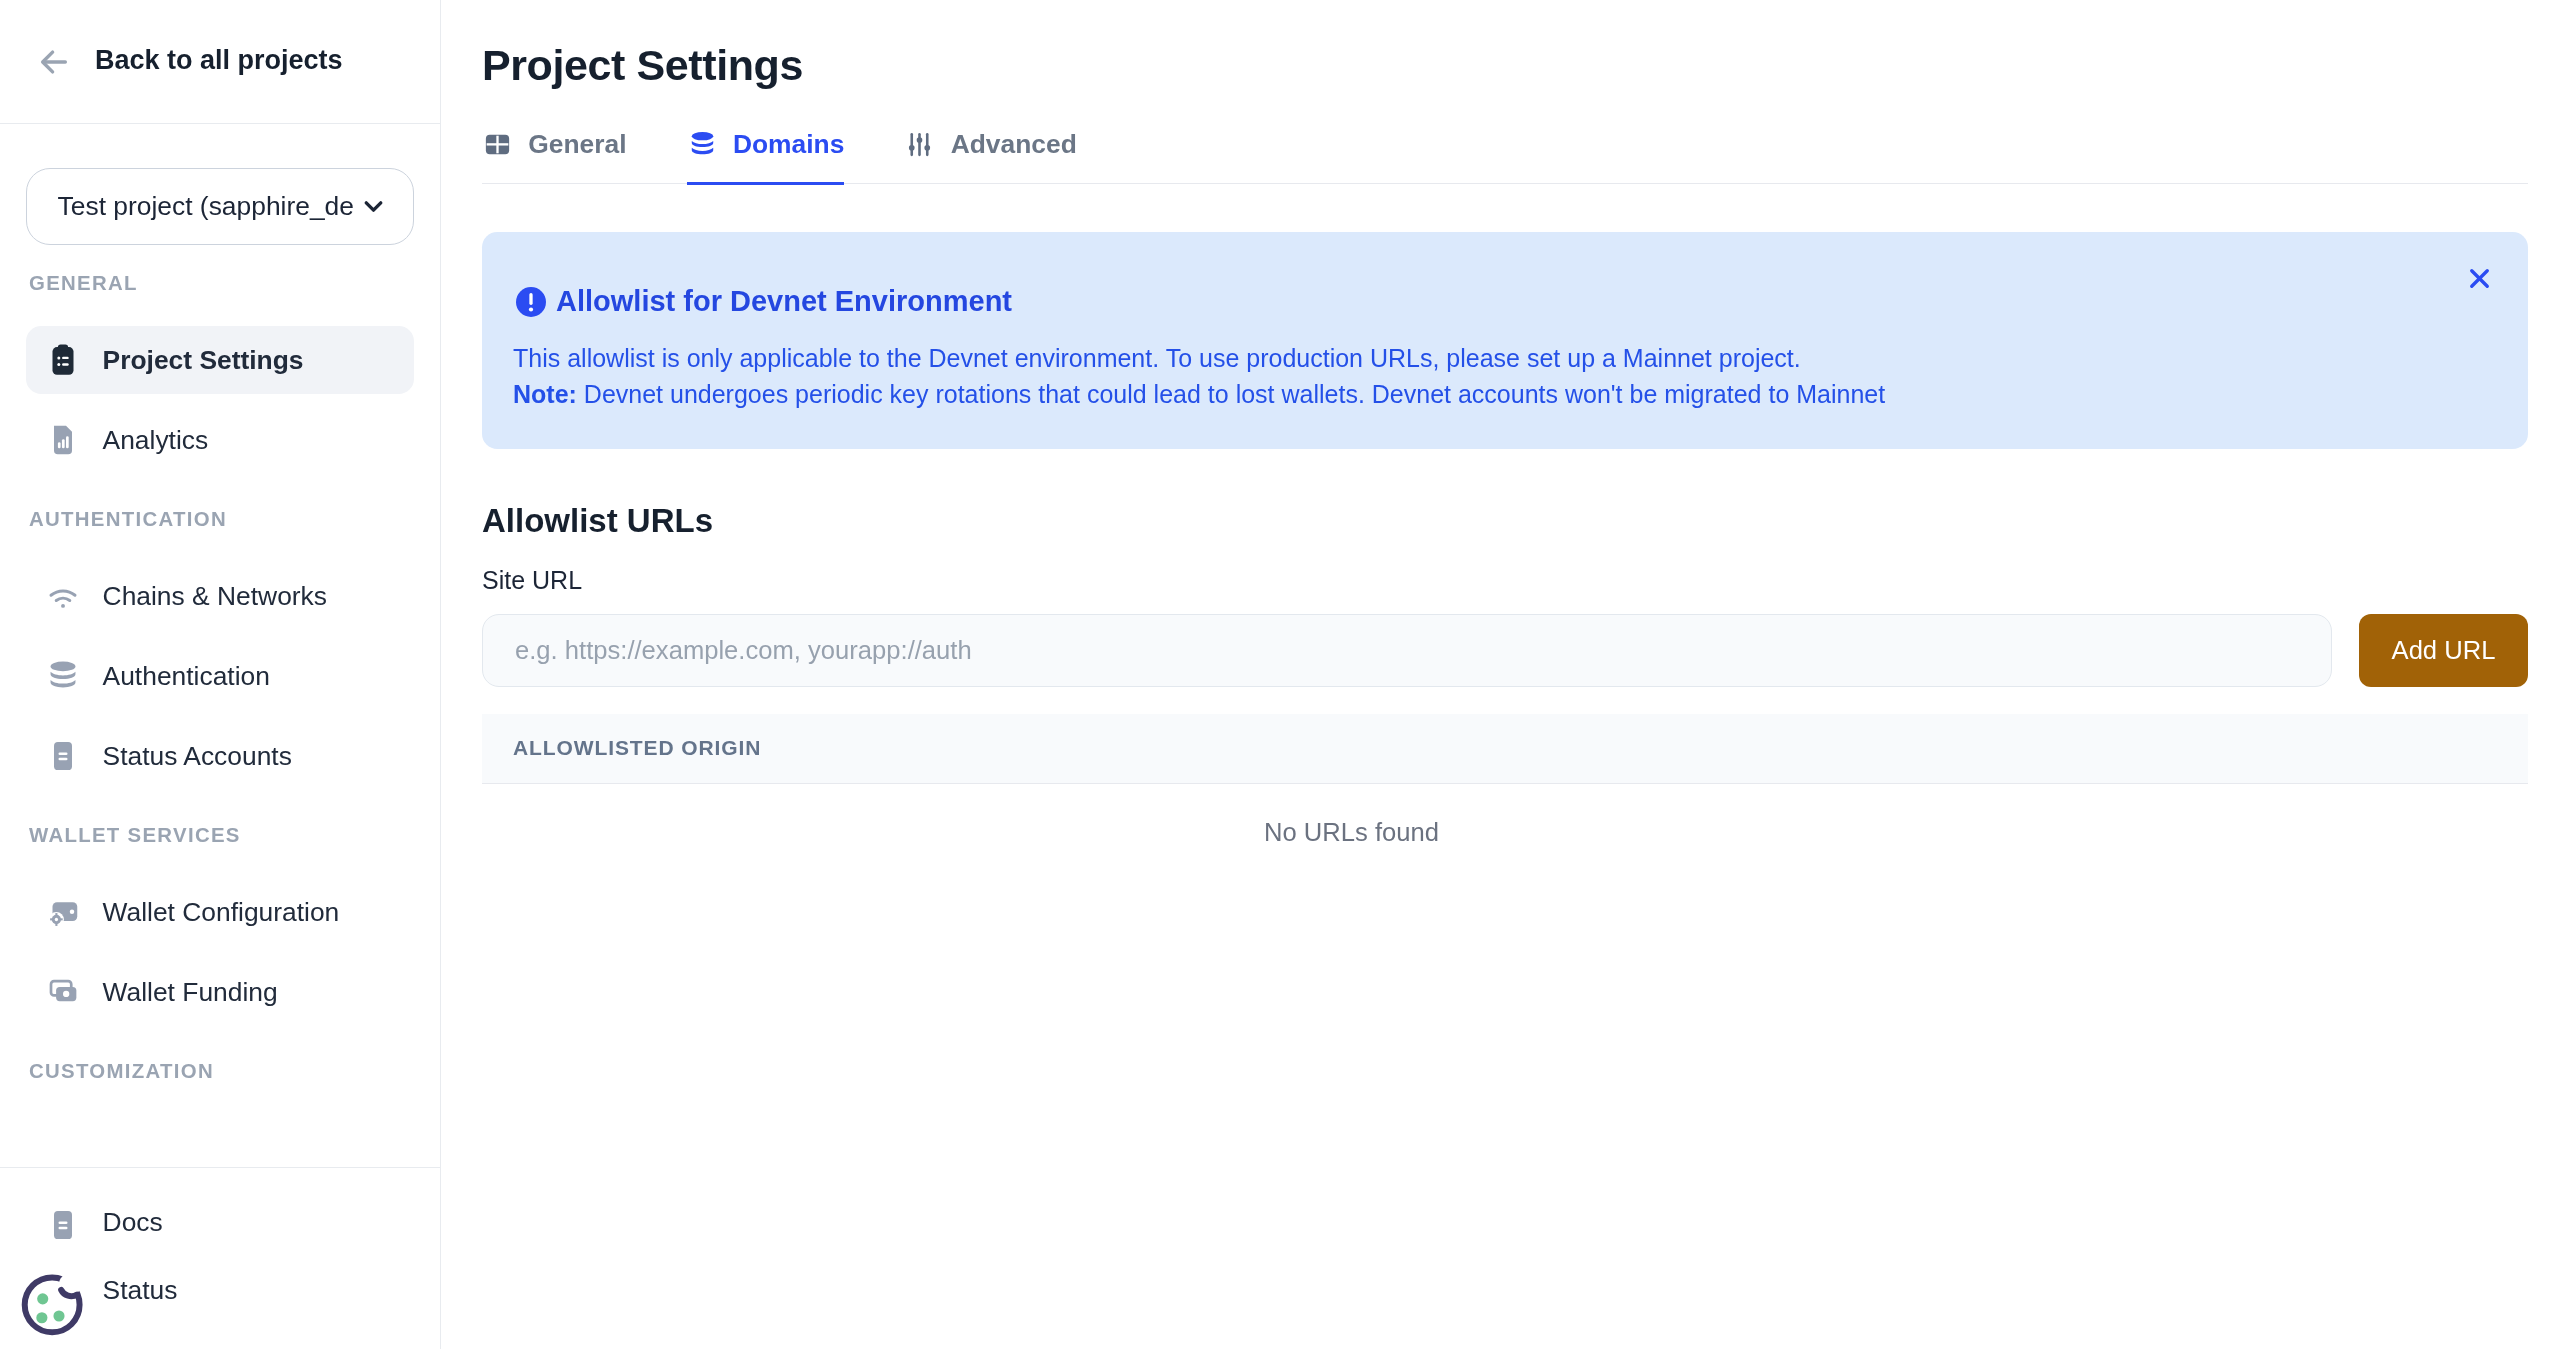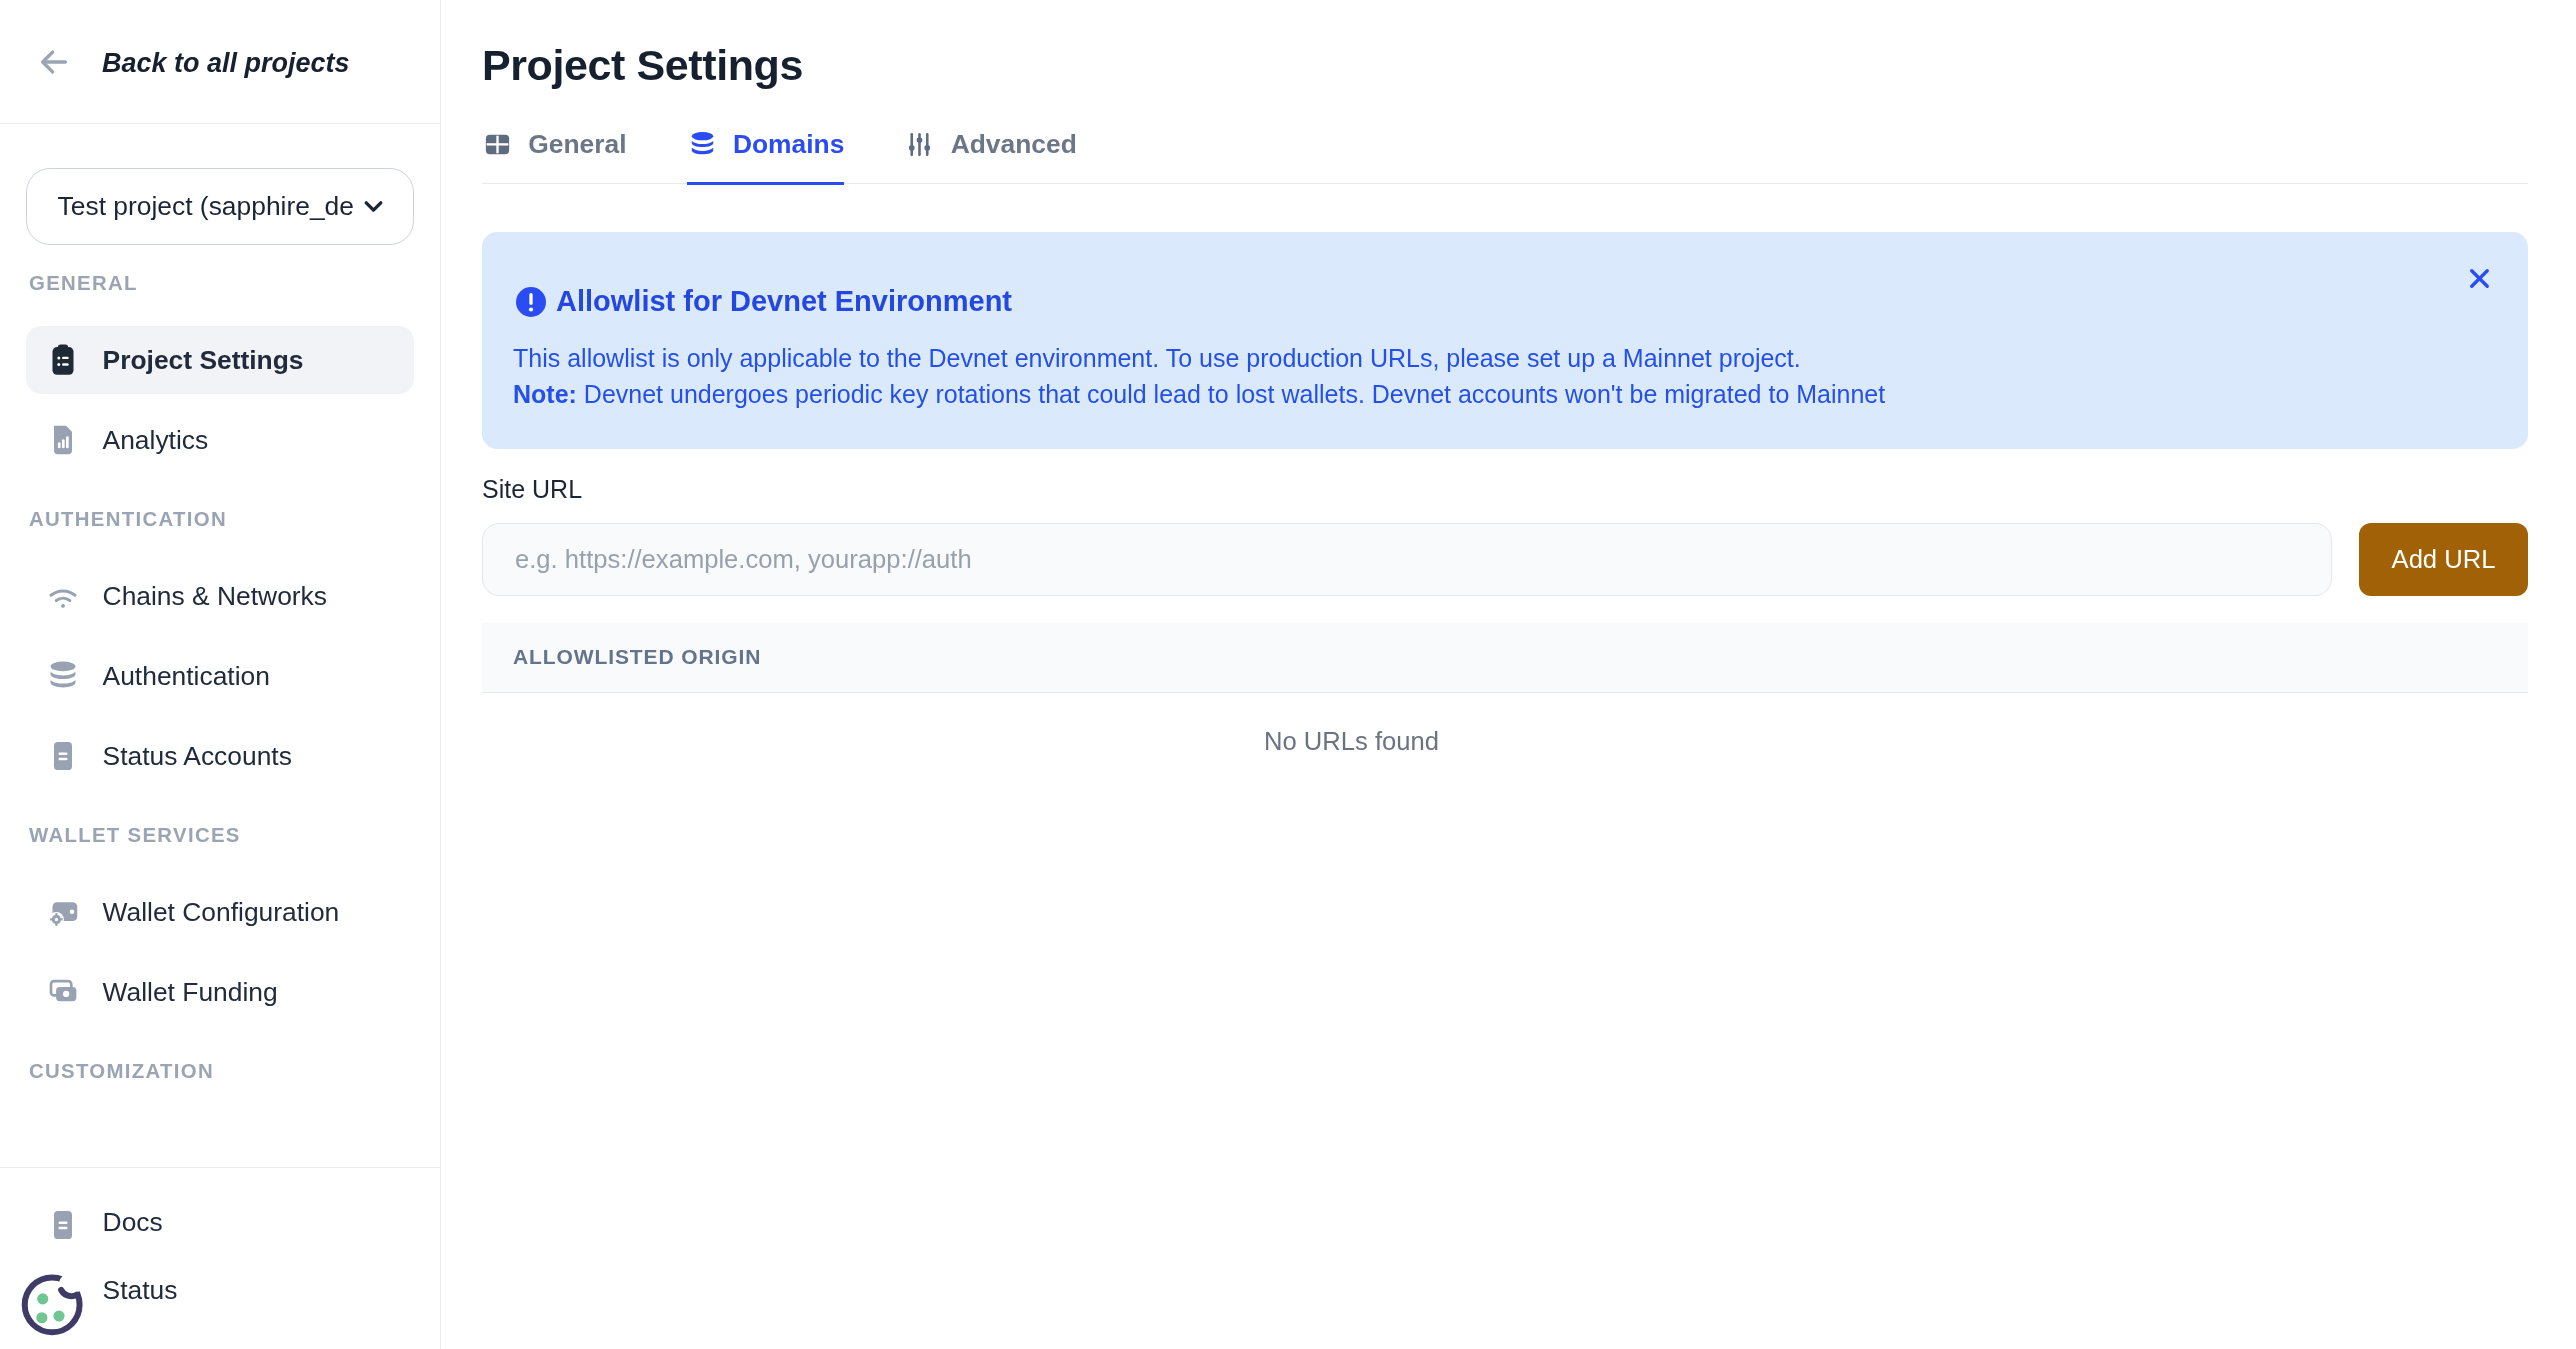--- a/index.html
+++ b/index.html
@@ -5,21 +5,21 @@
   * { margin:0; padding:0; box-sizing:border-box; }
   html,body { width:2576px; height:1349px; overflow:hidden; background:#ffffff;
     font-family:"Liberation Sans","DejaVu Sans",sans-serif; color:#1c2536; }
   .app { display:flex; width:2576px; height:1349px; }
 
   
   .sidebar { position:relative; width:441px; flex:0 0 441px; border-right:1.7px solid #e8ebef;
     display:flex; flex-direction:column; background:#fff; }
   .side-header { height:124px; display:flex; align-items:center; padding-left:37px;
     border-bottom:1.7px solid #e8ebef; }
-  .back-link { display:flex; align-items:flex-end; gap:31px; cursor:pointer;font-style:italic; }
+  .back-link { display:flex; align-items:flex-start; gap:24px; cursor:pointer; }
   .back-link .txt { font-size:27px; font-weight:700; color:#16202e; }
   .project-select { margin:44px 25.6px 0 25.6px; height:77px; border:1.7px solid #ccd3dd;
     border-radius:24px; display:flex; align-items:center; justify-content:space-between;
     padding:0 25.6px 0 31px; background:#fff; cursor:pointer; }
   .project-select .val { font-size:26.4px; color:#1c2536; white-space:nowrap; overflow:hidden;
     max-width:307px; }
   .nav { margin-top:13.6px; padding:0 25.6px; height:868px; overflow:hidden; }
   .section-label { font-size:20.4px; font-weight:700; letter-spacing:1.3px; color:#9aa4b2;
     padding-left:3.4px; margin-bottom:31px; }
   .section-label.mt { margin-top:34px; }
@@ -266,20 +266,21 @@
         <div><b>Note:</b><span> Devnet undergoes periodic key rotations that could lead to lost wallets. Devnet accounts won't be migrated to Mainnet</span></div>
       </div>
       <div class="banner-close">
         <svg width="31" height="31" viewBox="0 0 24 24" fill="none" stroke="#2b4cf2" stroke-width="2.6" stroke-linecap="round">
             <line x1="6" y1="6" x2="18" y2="18"></line>
             <line x1="18" y1="6" x2="6" y2="18"></line>
           </svg>
       </div>
     </div>
 
+    <h2 class="section-heading">Allowlist URLs</h2>
 
     <div class="field-label">Site URL</div>
 
     <div class="url-row">
       <input class="url-input" type="text" placeholder="e.g. https://example.com, yourapp://auth" style="">
       <button class="add-btn">Add URL</button>
     </div>
 
     <div class="table-header">
       <span class="th">ALLOWLISTED ORIGIN</span>

